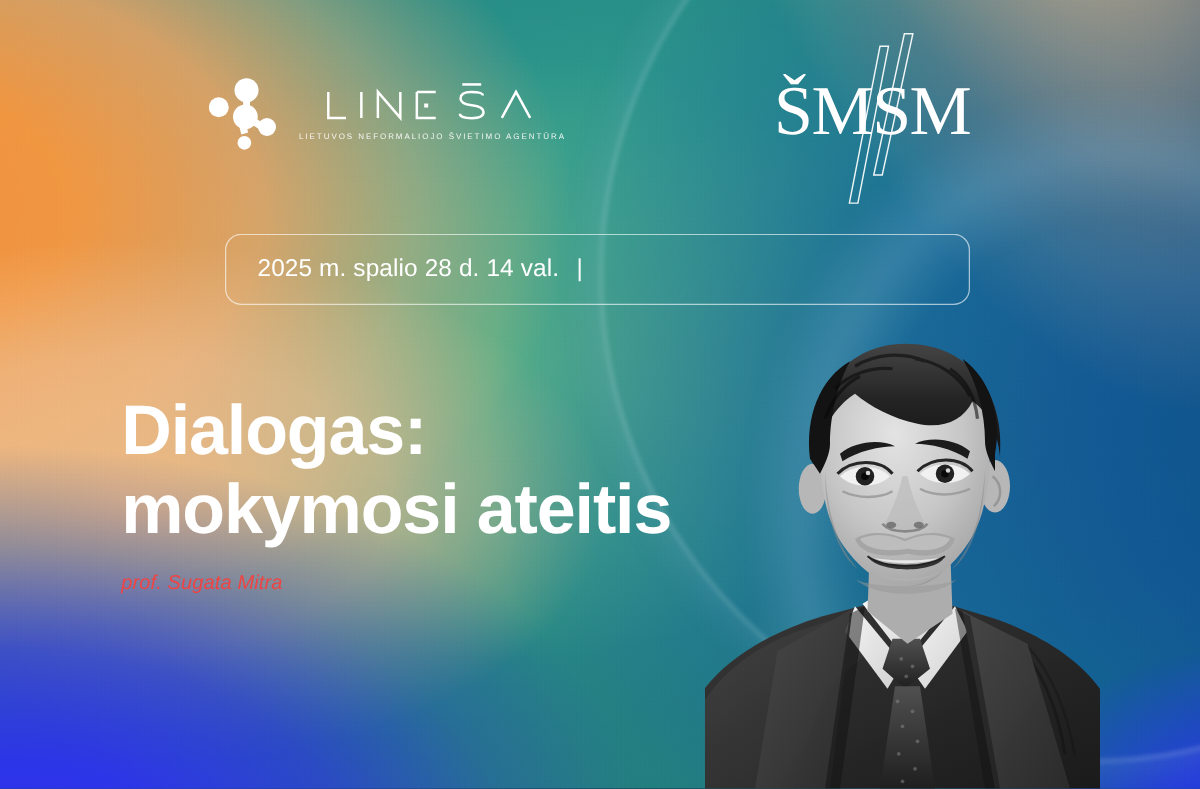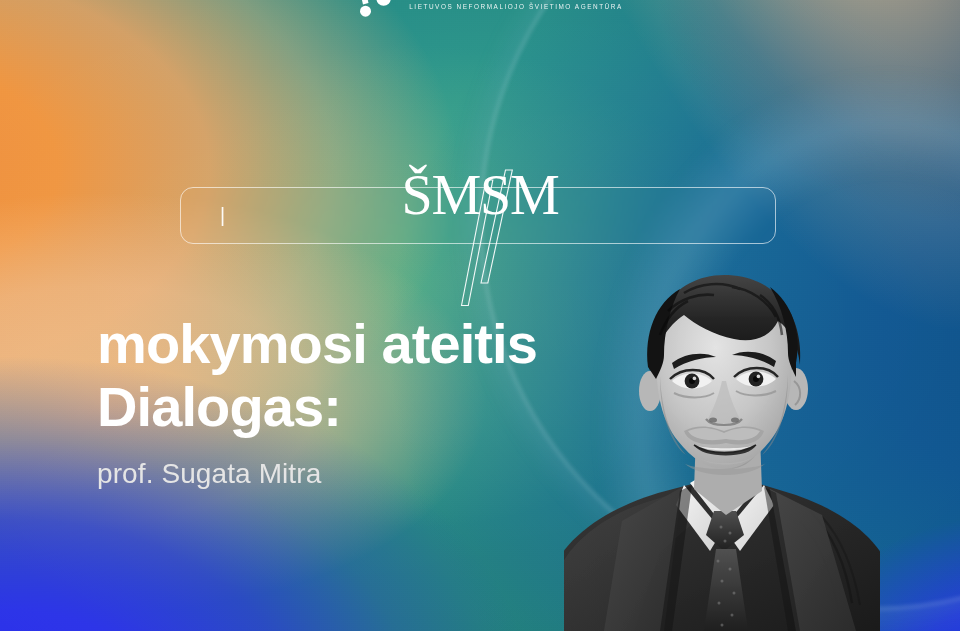--- a/index.html
+++ b/index.html
@@ -117,21 +117,20 @@
   
   .logo-row{
     position:absolute;
     left:0; top:44px; width:100%;
     height:90px;
     display:flex;
     align-items:center;
     justify-content:center;
     gap:150px;
     pointer-events:none;
-    flex-direction:column;
   }
 
   
   .linesa{
     display:flex; align-items:center; gap:16px;
     pointer-events:auto;
   }
   .linesa-mark{ width:56px; height:62px; flex:0 0 auto; }
   .linesa-text{ display:flex; flex-direction:column; gap:6px; }
   .linesa-word{ height:34px; }
@@ -204,24 +203,25 @@
   .headline h1{
     color:#fff;
     font-size:56px;
     font-weight:700;
     line-height:1.12;
     letter-spacing:-.9px;
   }
   .headline h1 span{ display:block; }
   .byline{
     margin-top:20px;
-    color:#e5e5e5;
-    font-size:28px;
+    color:#ef4444;
+    font-size:16px;
     font-weight:400;
     letter-spacing:.1px;
+    font-style:italic;
   }
 
   
   .portrait{
     position:absolute;
     right:80px; bottom:0;
     width:316px; height:372px;
     filter:grayscale(1) contrast(1.06);
     z-index:4;
   }
@@ -298,27 +298,28 @@
         <g fill="none" stroke="rgba(255,255,255,.92)" stroke-width="1.15">
           <path d="M76.5 138.5 L101.0 13.0 L107.8 13.0 L83.3 138.5 Z"></path>
           <path d="M96.0 116.0 L120.5 3.0 L127.3 3.0 L102.8 116.0 Z"></path>
         </g>
       </svg>
     </div>
 
   </div>
 
   <div class="pill">
+    <span class="pill-txt">2025 m. spalio 28 d. 14 val.</span>
     <span class="pill-sep">|</span>
   </div>
 
   <div class="headline">
     <h1>
+      <span>Dialogas:</span>
       <span>mokymosi ateitis</span>
-      <span>Dialogas:</span>
     </h1>
     <div class="byline">prof. Sugata Mitra</div>
   </div>
 
   <div class="portrait">
     <svg viewBox="0 0 316 372">
       <defs>
         <linearGradient id="suitG" x1="0" y1="0" x2="1" y2="1">
           <stop offset="0" stop-color="#3a3d40"></stop>
           <stop offset=".5" stop-color="#2b2e31"></stop>

